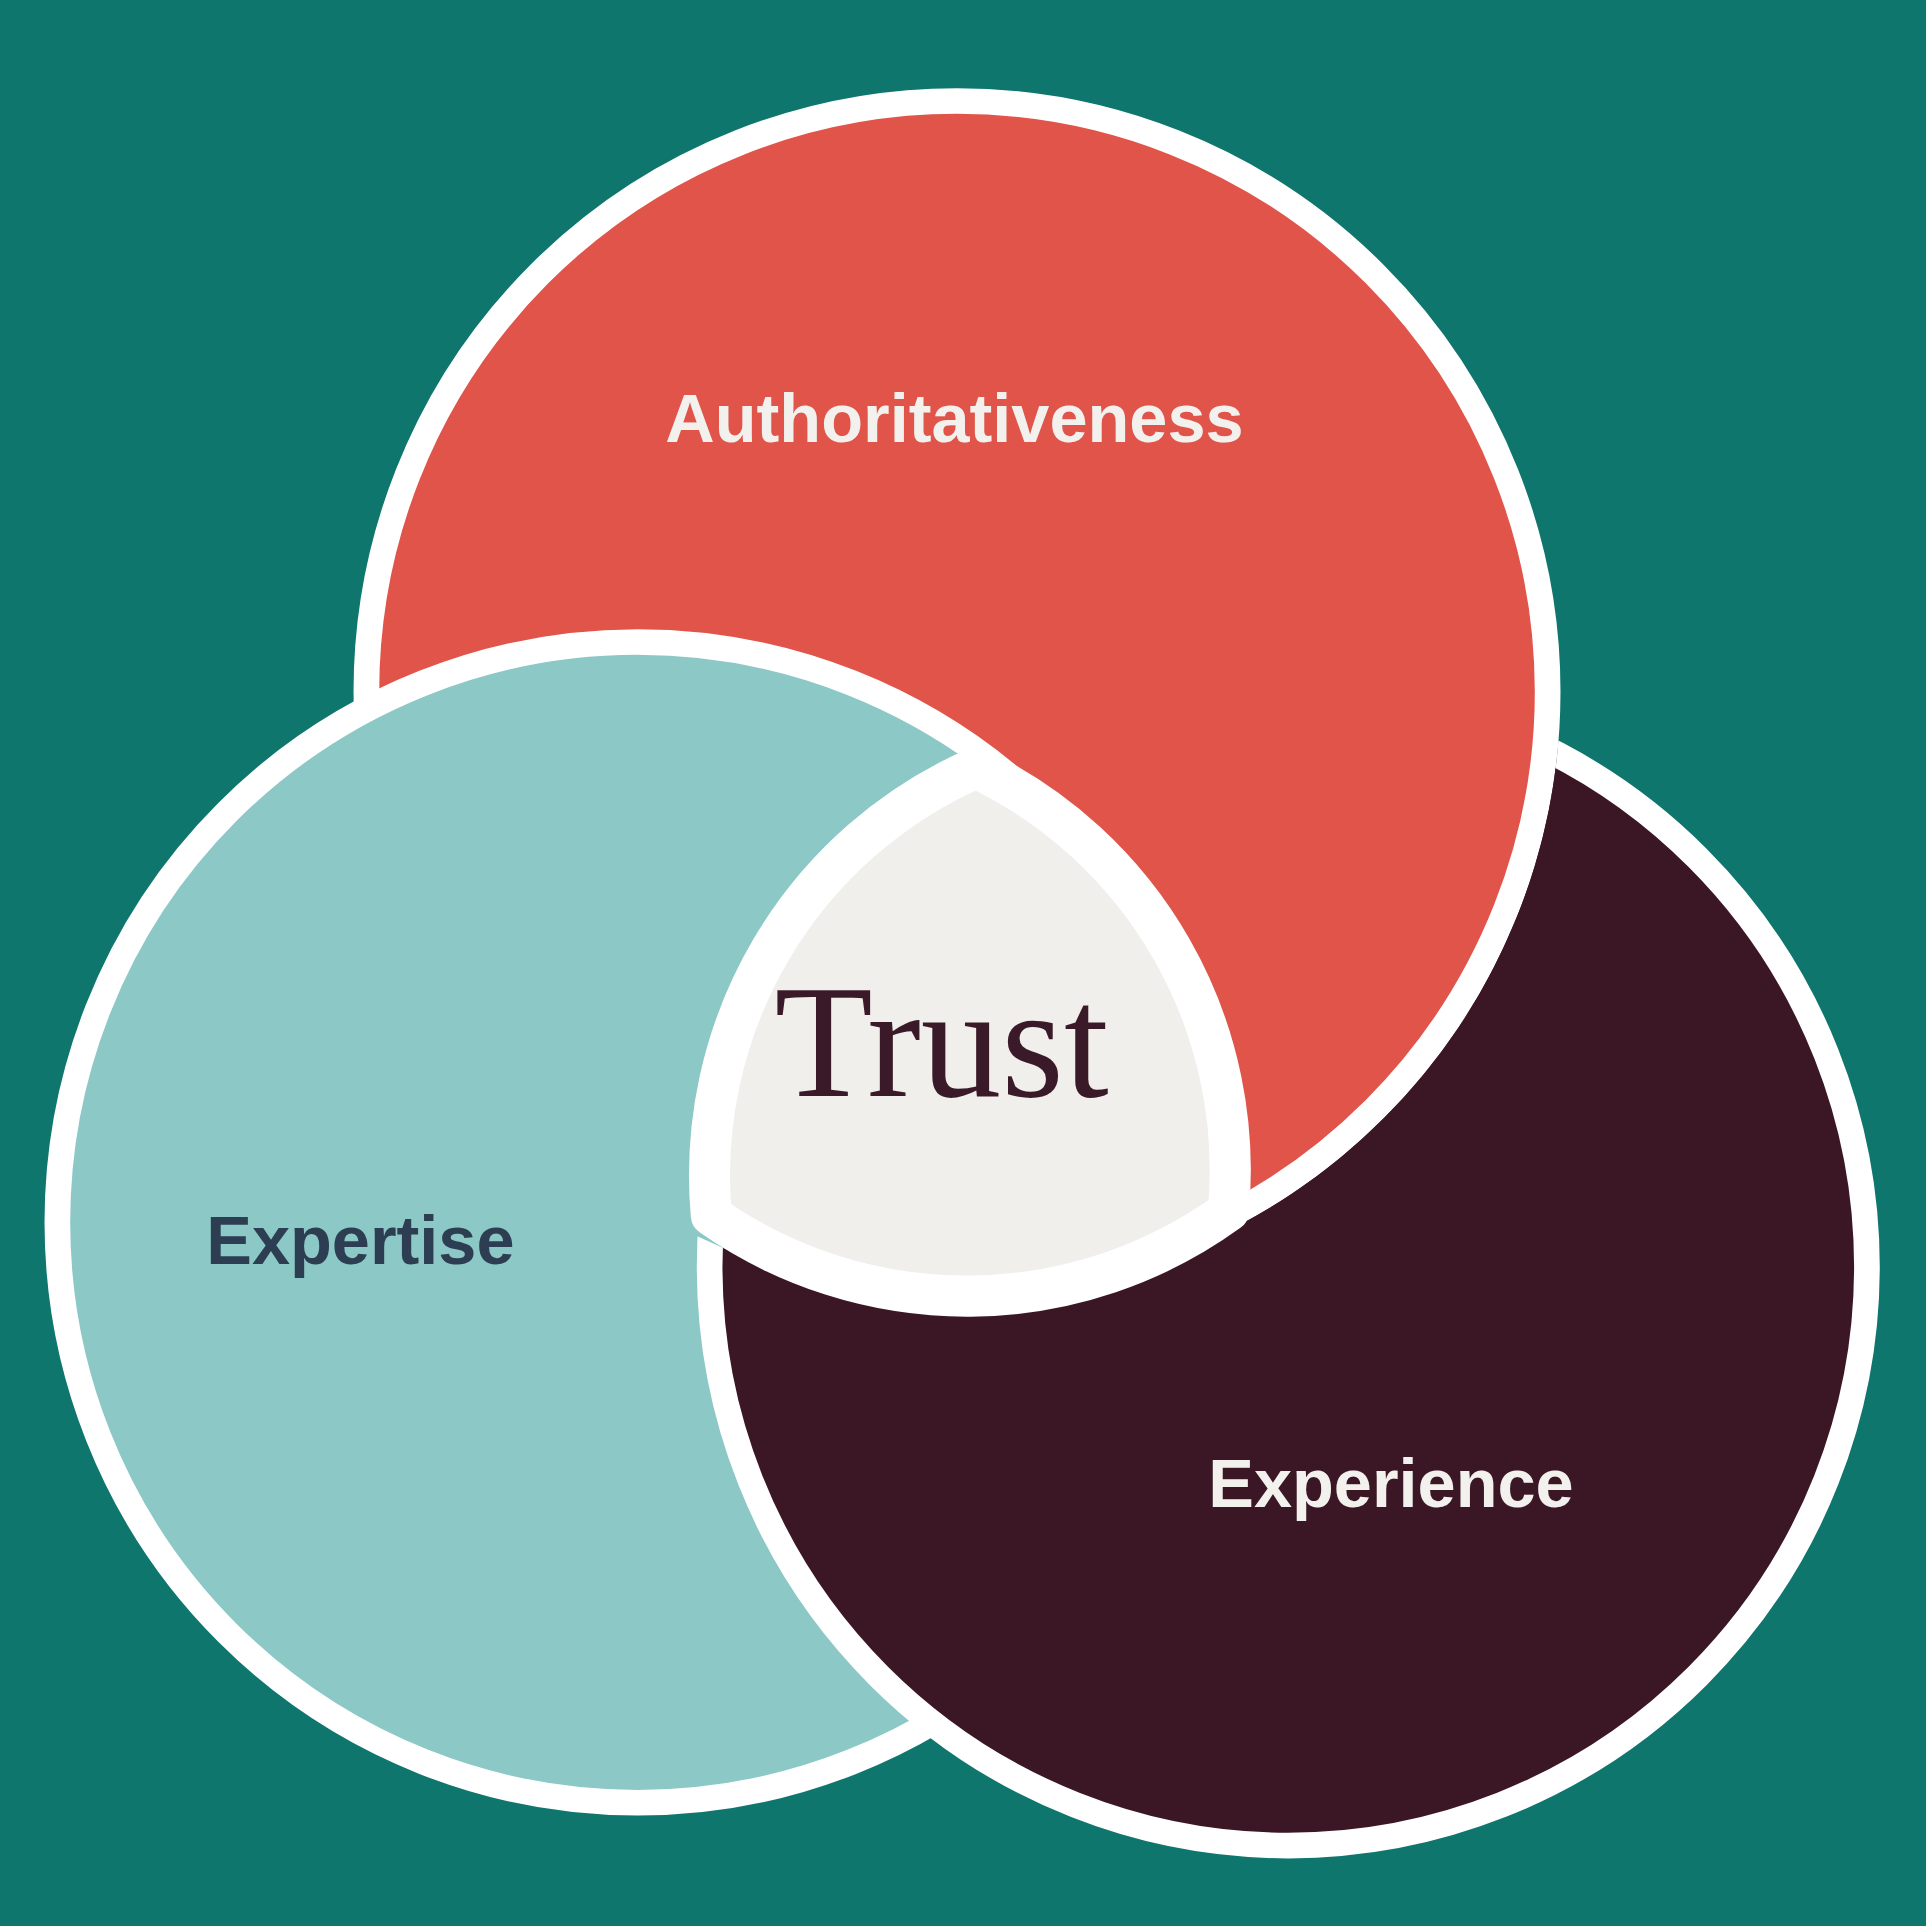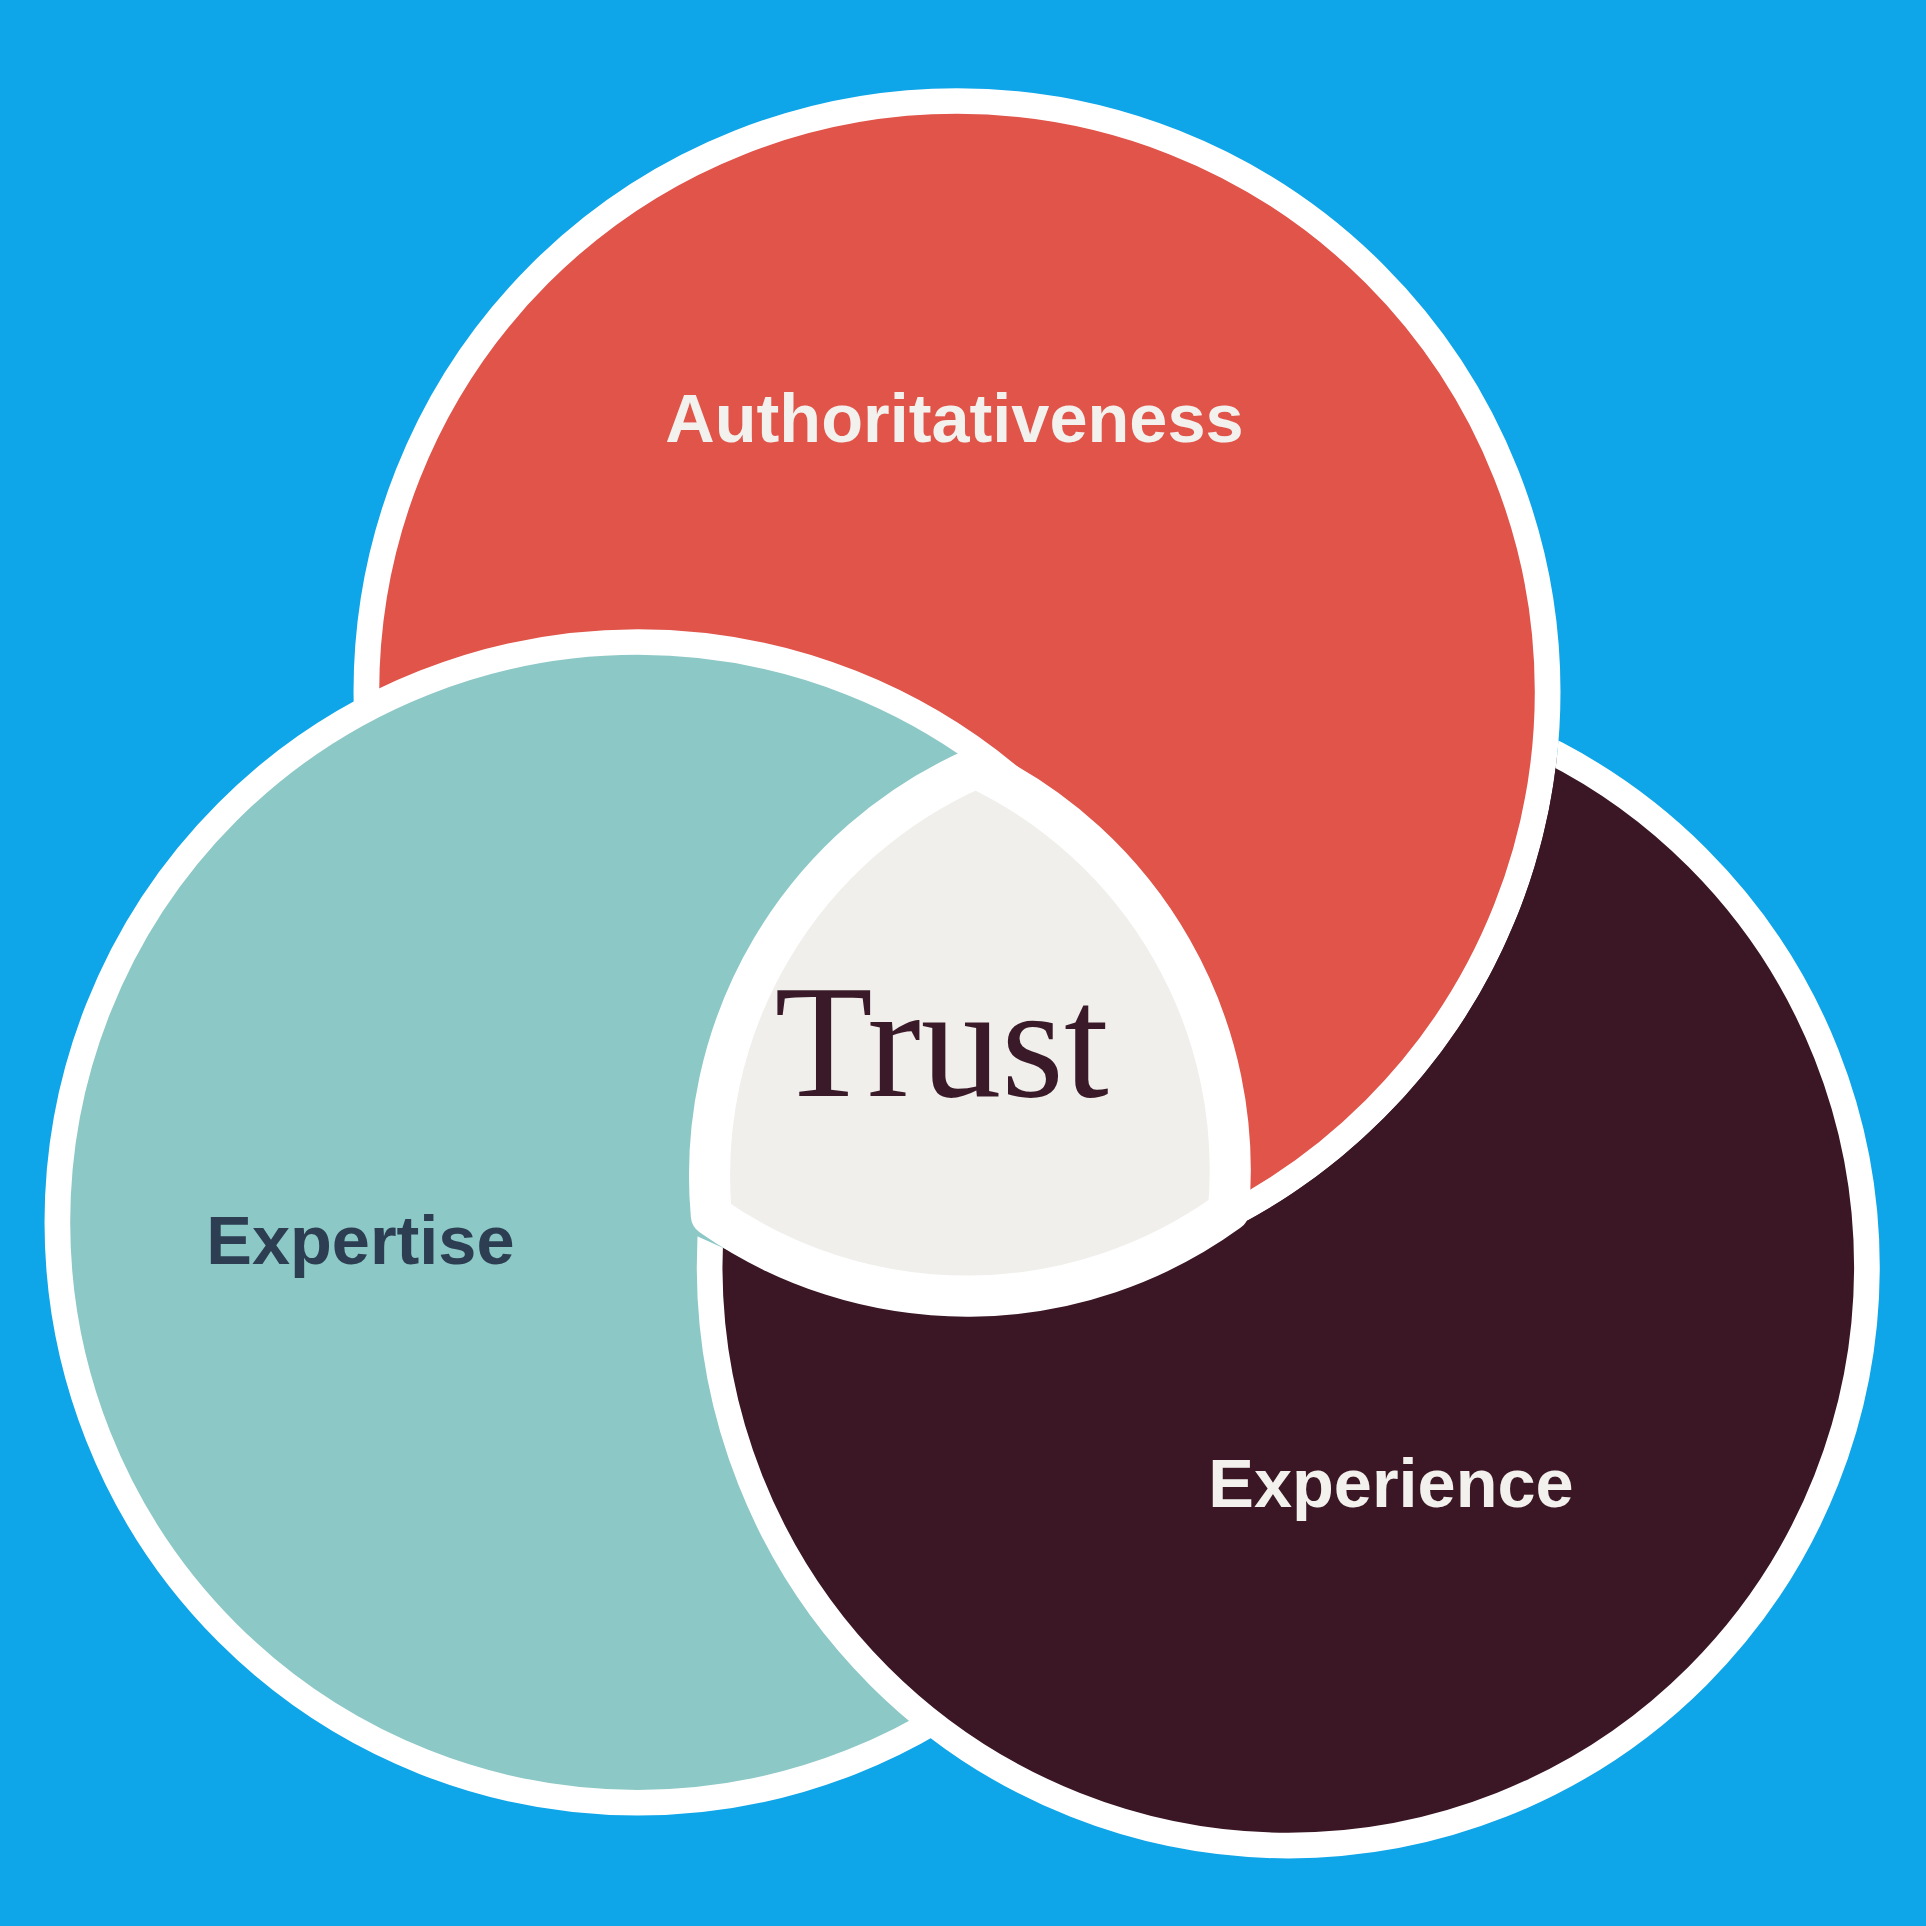--- a/index.html
+++ b/index.html
@@ -4,21 +4,21 @@
 <style>
   html, body {
     margin: 0;
     padding: 0;
     background: #FFFFFF;
   }
   .stage {
     position: relative;
     width: 1926px;
     height: 1926px;
-    background: #0ea5e9;
+    background: #0f766e;
     overflow: hidden;
   }
   svg.venn {
     display: block;
     width: 1926px;
     height: 1926px;
   }
   text.circle-label {
     font-family: "Liberation Sans", sans-serif;
     font-weight: bold;

